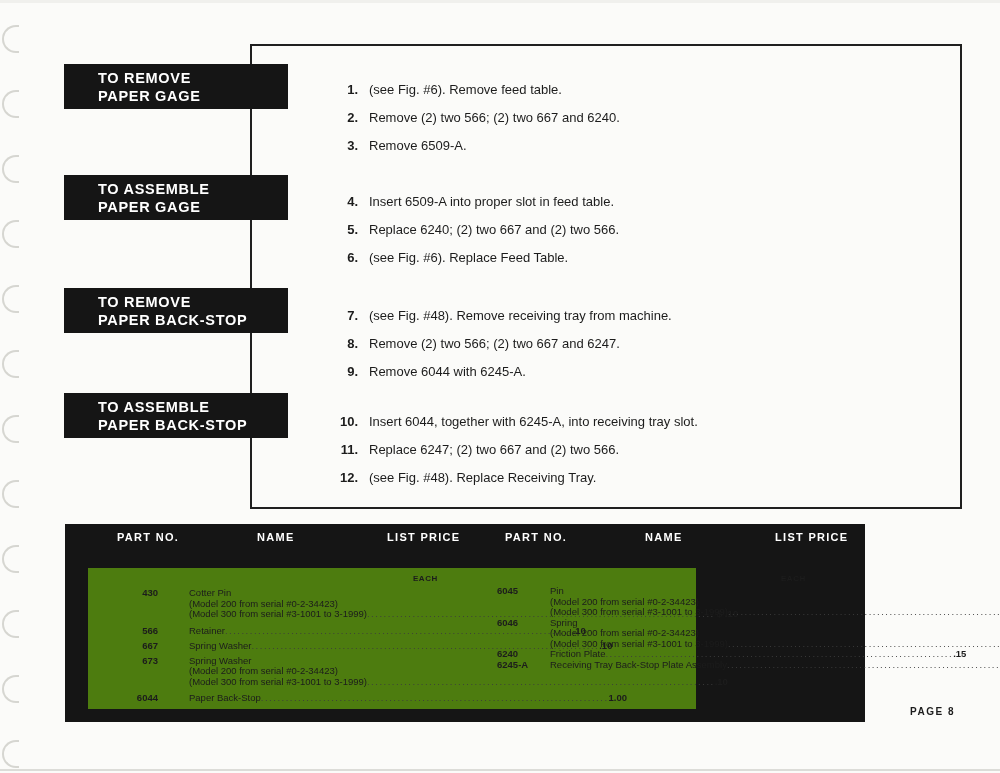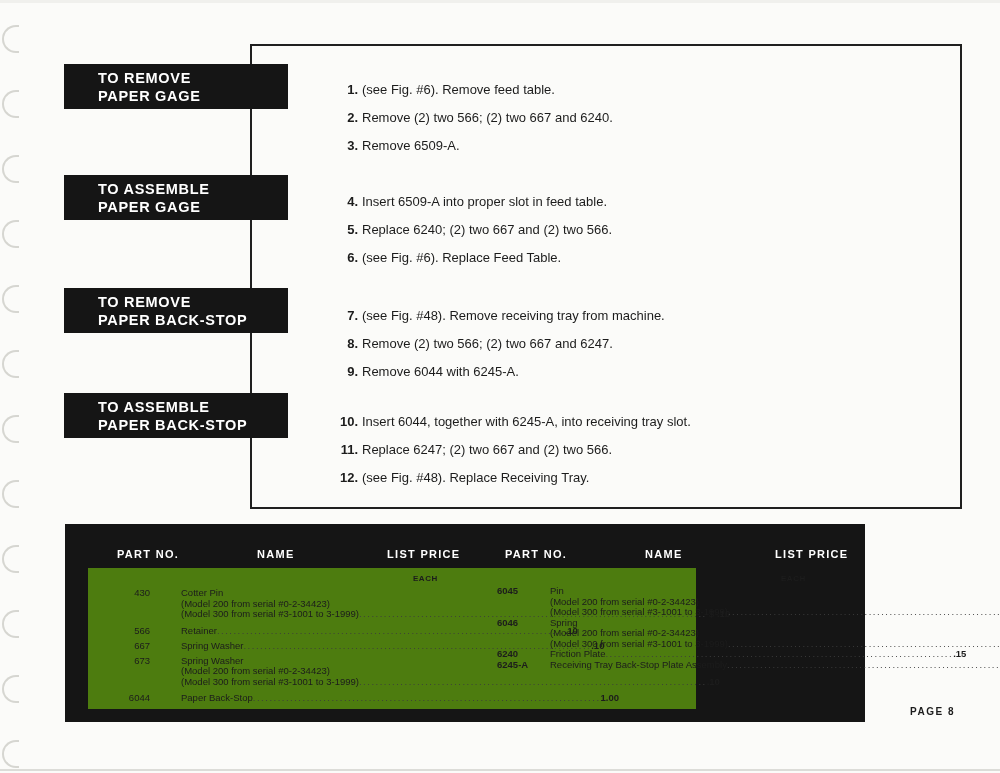--- a/index.html
+++ b/index.html
@@ -14,32 +14,32 @@
   
   .slabel{position:absolute;left:64px;width:224px;height:45px;background:#151515;color:#fff;
           font-weight:bold;font-size:14.5px;line-height:18px;letter-spacing:.7px;
           padding:5px 0 0 34px;box-sizing:border-box;z-index:2;}
   .slabel1{top:64px}.slabel2{top:175px}.slabel3{top:288px}.slabel4{top:393px}
   
   .sgroup{position:absolute;left:330px;width:610px;z-index:1;}
   .sg1{top:75px}.sg2{top:187px}.sg3{top:301px}.sg4{top:407px}
   .step{display:flex;height:28px;align-items:center;font-size:13px;}
   .snum{width:28px;text-align:right;font-weight:bold;flex:none;}
-  .stext{margin-left:4px;white-space:nowrap;}
+  .stext{margin-left:11px;white-space:nowrap;}
   
   .ptable{position:absolute;left:65px;top:524px;width:800px;height:198px;background:#151515;}
-  .phead{position:absolute;top:24px;color:#fff;font-weight:bold;font-size:11px;letter-spacing:1.3px;padding-left:12px;}
+  .phead{position:absolute;top:7px;color:#fff;font-weight:bold;font-size:11px;letter-spacing:1.3px;padding-left:12px;}
   .h1{left:40px}.h2{left:180px}.h3{left:310px}.h4{left:428px}.h5{left:568px}.h6{left:698px}
   .pwhite{position:absolute;left:23px;top:44px;width:608px;height:141px;background:#4d7c0f;}
   .pcol{position:absolute;top:0;box-sizing:border-box;padding-top:6px;font-size:9.5px;line-height:10.5px;}
   .colL{left:0;width:352px;}
   .colR{left:375px;width:345px;}
   .each{height:12px;text-align:right;font-size:8px;font-weight:bold;letter-spacing:.6px;padding-right:2px;}
   .prow{display:flex;}
-  .colL .prow .pn{width:62px;text-align:right;font-weight:normal;flex:none;}
+  .colL .prow .pn{width:62px;text-align:right;font-weight:bold;flex:none;padding-left:8px;}
   .colL .prow .nb{flex:1;margin-left:31px;}
   .colR .prow .pn{width:53px;margin-left:34px;text-align:left;font-weight:bold;flex:none;}
   .colR .prow .nb{flex:1;}
   .pline{display:flex;align-items:baseline;}
   .ntext{flex:none;white-space:nowrap;}
   .leader{flex:1;overflow:hidden;white-space:nowrap;color:#3d3d3d;}
   .leader::after{content:"....................................................................................";letter-spacing:1.5px;}
   .cur{flex:none;padding:0 3px 0 2px;}
   .price{flex:none;width:26px;text-align:left;font-weight:bold;margin-right:2px;}
   

